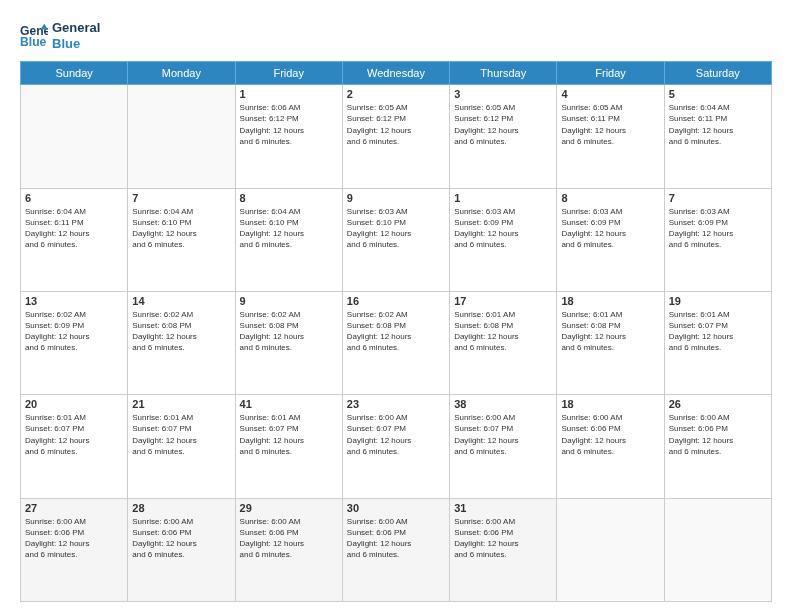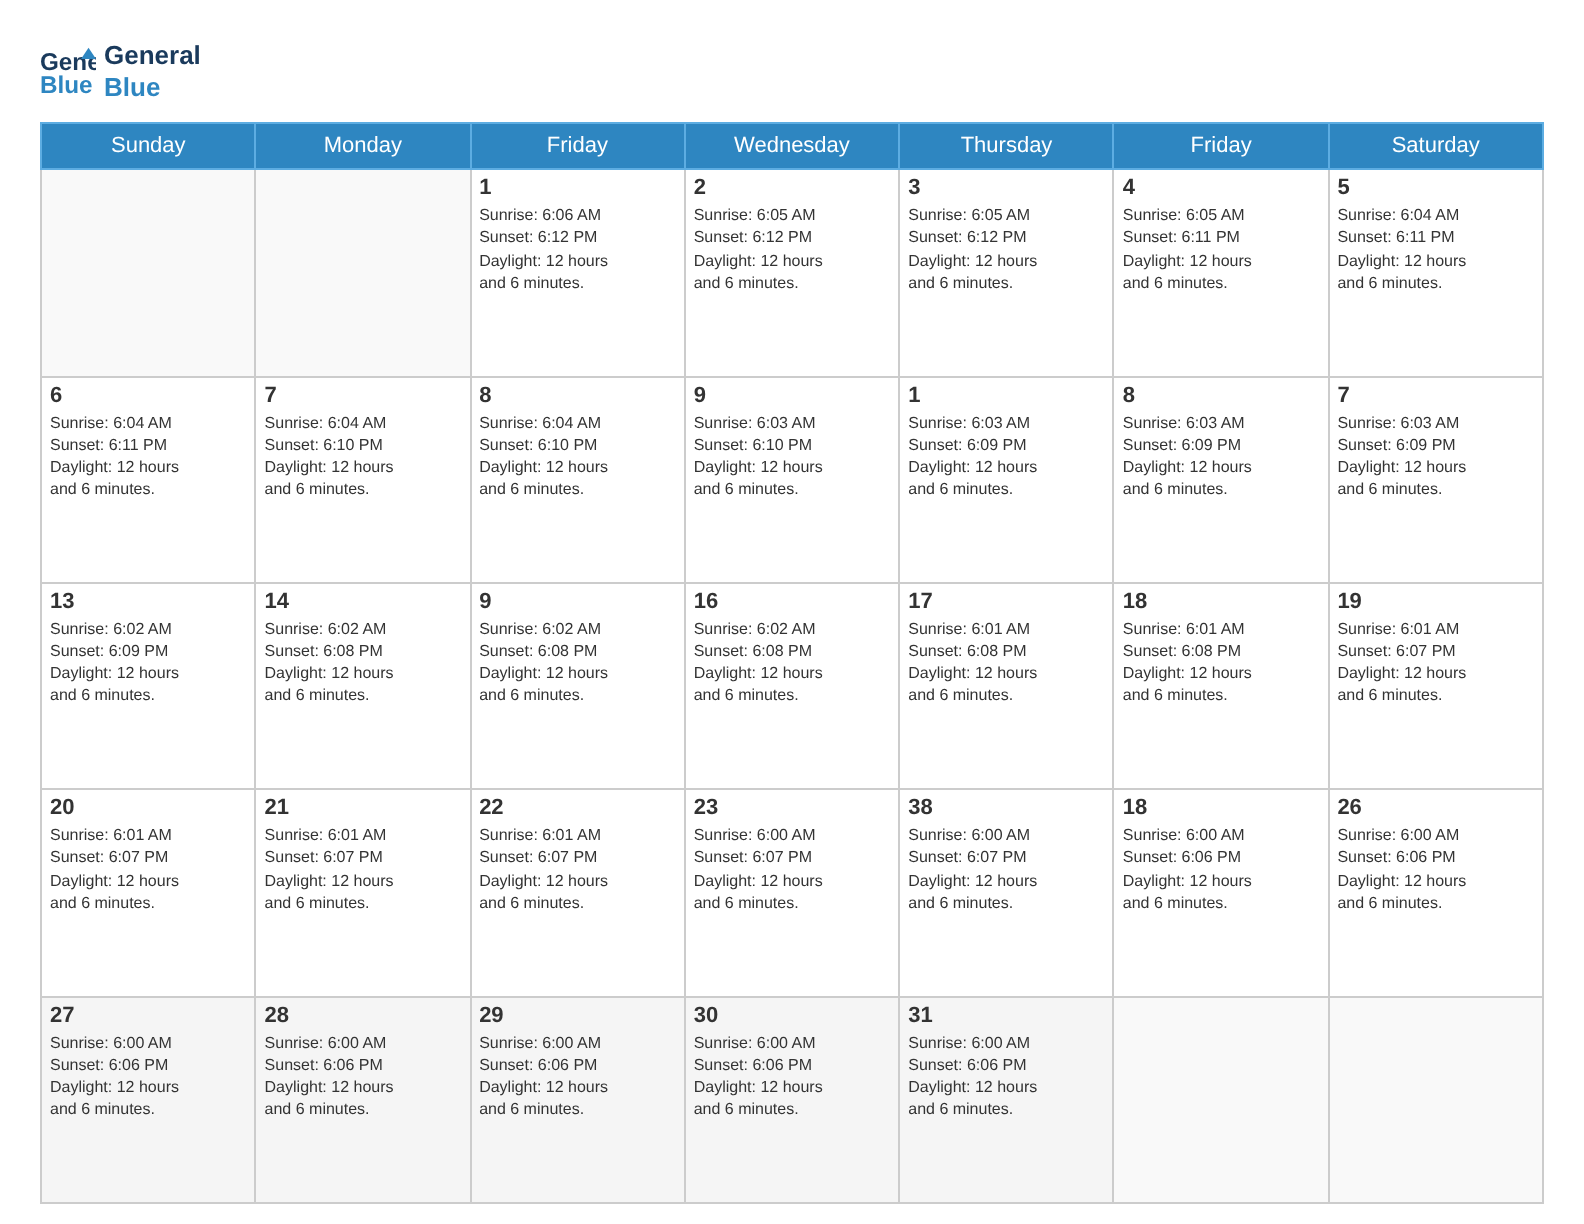--- a/index.html
+++ b/index.html
@@ -272,21 +272,21 @@
 and 6 minutes.</div>
           </td>
           <td>
             <span class="day-number">21</span>
             <div class="cell-text" style="white-space: pre-line;">Sunrise: 6:01 AM
 Sunset: 6:07 PM
 Daylight: 12 hours
 and 6 minutes.</div>
           </td>
           <td>
-            <span class="day-number">22</span>
+            <span class="day-number">41</span>
             <div class="cell-text" style="white-space: pre-line;">Sunrise: 6:01 AM
 Sunset: 6:07 PM
 Daylight: 12 hours
 and 6 minutes.</div>
           </td>
           <td>
             <span class="day-number">23</span>
             <div class="cell-text" style="white-space: pre-line;">Sunrise: 6:00 AM
 Sunset: 6:07 PM
 Daylight: 12 hours

